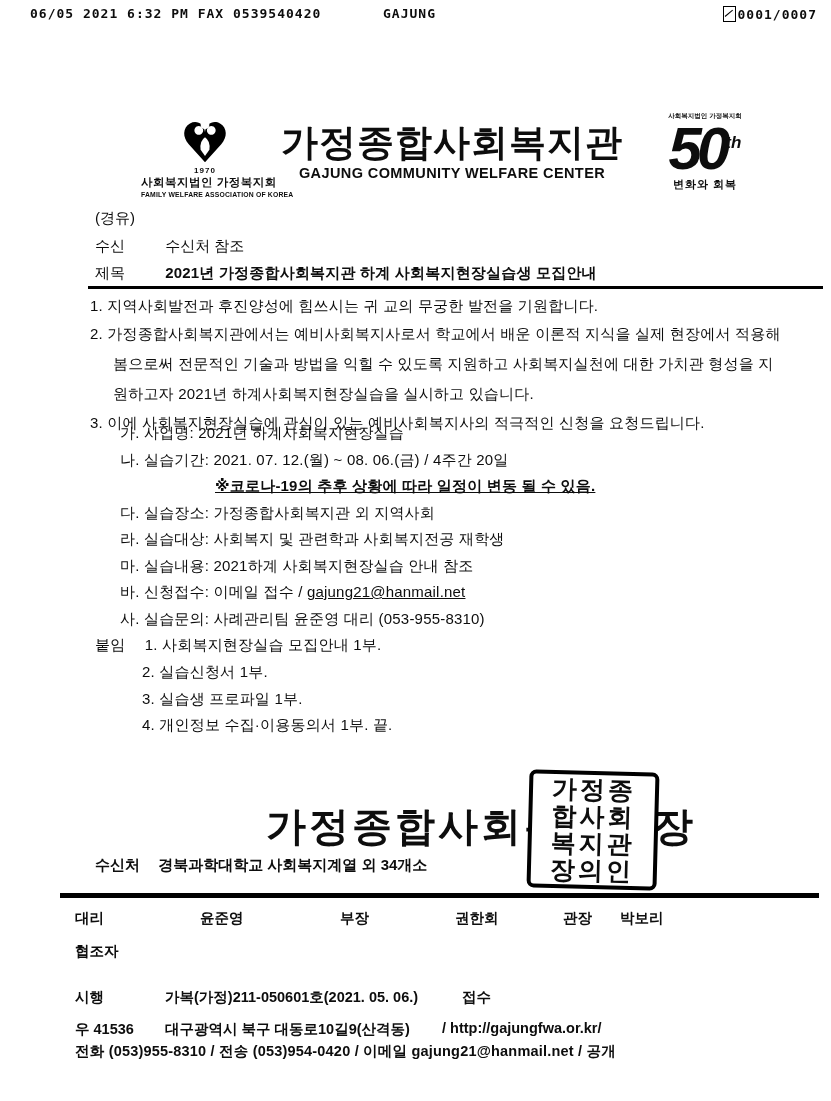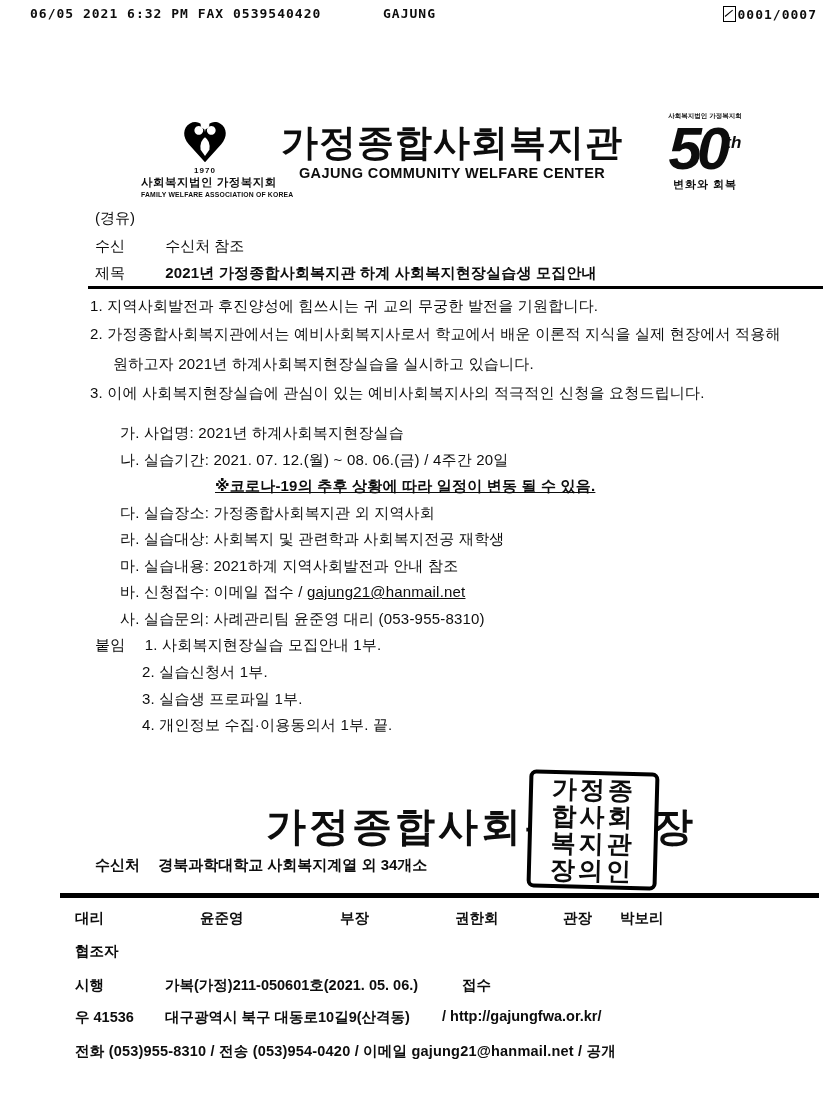--- a/index.html
+++ b/index.html
@@ -67,21 +67,21 @@
 
   
   .approval{position:absolute;left:0;top:909px;width:665px;height:22px;font-size:14.5px;font-weight:600;}
   .approval span{position:absolute;white-space:nowrap;}
   .ap-r1{left:75px;}  .ap-n1{left:200px;}
   .ap-r2{left:340px;} .ap-n2{left:455px;}
   .ap-r3{left:563px;} .ap-n3{left:620px;}
 
   .cooperator{position:absolute;left:75px;top:942px;font-size:14.5px;font-weight:600;}
 
-  .foot-row{position:absolute;left:0;width:831px;height:22px;font-size:14.5px;font-weight:600;}
+  .foot-row{position:absolute;left:0;width:831px;height:22px;font-size:14.5px;font-weight:600;margin-top:12px;}
   .foot-row span{position:absolute;white-space:nowrap;}
   .enforce{top:976px;}
   .ef-label{left:75px;} .ef-value{left:165px;} .ef-receipt{left:462px;text-align:right;}
   .addr{top:1008px;}
   .ad-label{left:75px;} .ad-value{left:165px;} .ad-url{left:442px;}
   .contact{position:absolute;left:75px;top:1042px;font-size:14.5px;font-weight:600;letter-spacing:0.2px;}
 </style>
 </head>
 <body>
 
@@ -132,31 +132,32 @@
       <span class="di-label">제목</span>
       <span class="subject">2021년 가정종합사회복지관 하계 사회복지현장실습생 모집안내</span>
     </div>
   </div>
 
   <div class="divider-1"></div>
 
   <div class="body-block">
     <div class="p1">1. 지역사회발전과 후진양성에 힘쓰시는 귀 교의 무궁한 발전을 기원합니다.</div>
     <div class="p2-line">2. 가정종합사회복지관에서는 예비사회복지사로서 학교에서 배운 이론적 지식을 실제 현장에서 적용해</div>
+    <div class="p2-line p2-cont">봄으로써 전문적인 기술과 방법을 익힐 수 있도록 지원하고 사회복지실천에 대한 가치관 형성을 지</div>
     <div class="p2-line p2-cont">원하고자 2021년 하계사회복지현장실습을 실시하고 있습니다.</div>
     <div class="p3">3. 이에 사회복지현장실습에 관심이 있는 예비사회복지사의 적극적인 신청을 요청드립니다.</div>
   </div>
 
   <div class="items-block">
     <div>가. 사업명: 2021년 하계사회복지현장실습</div>
     <div>나. 실습기간: 2021. 07. 12.(월) ~ 08. 06.(금) / 4주간 20일</div>
     <div class="covid-note"><span>※코로나-19의 추후 상황에 따라 일정이 변동 될 수 있음.</span></div>
     <div>다. 실습장소: 가정종합사회복지관 외 지역사회</div>
     <div>라. 실습대상: 사회복지 및 관련학과 사회복지전공 재학생</div>
-    <div>마. 실습내용: 2021하계 지역사회발전과 안내 참조</div>
+    <div>마. 실습내용: 2021하계 사회복지현장실습 안내 참조</div>
     <div><span>바. 신청접수: 이메일 접수 / </span><span class="u">gajung21@hanmail.net</span></div>
     <div>사. 실습문의: 사례관리팀 윤준영 대리 (053-955-8310)</div>
   </div>
 
   <div class="attach-block">
     <div>
       <span class="attach-label">붙임</span>
       <span>1. 사회복지현장실습 모집안내 1부.</span>
     </div>
     <div class="attach-cont">2. 실습신청서 1부.</div>

